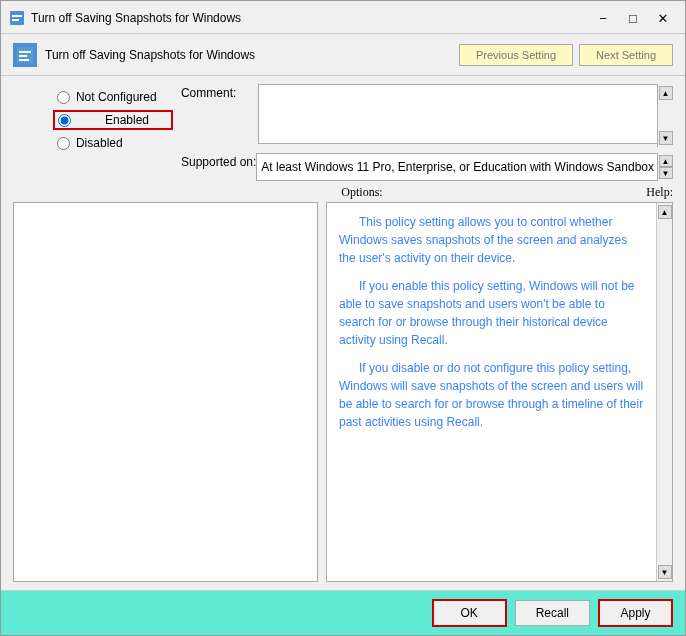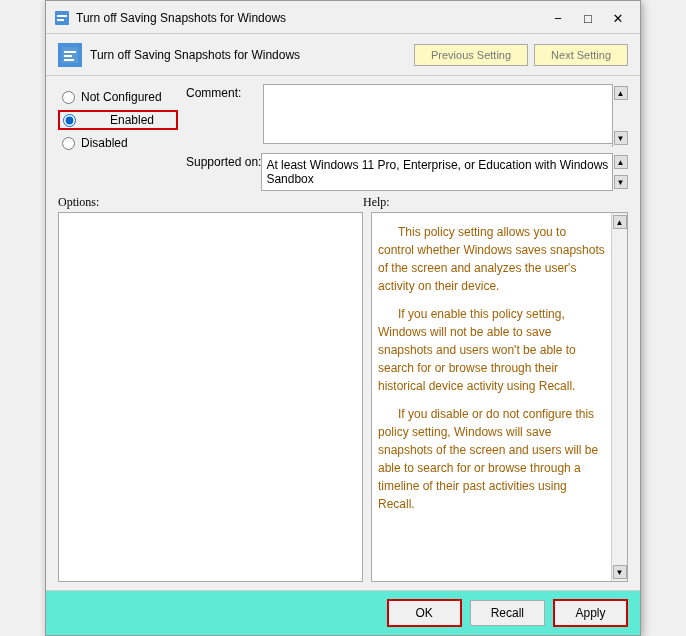--- a/index.html
+++ b/index.html
@@ -8,21 +8,21 @@
       font-size: 12px;
       background: #f0f0f0;
       display: flex;
       align-items: center;
       justify-content: center;
       width: 686px;
       height: 636px;
       overflow: hidden;
     }
     .window {
-      width: 596px;
+      width: 686px;
       height: 636px;
       background: #f0f0f0;
       border: 1px solid #999;
       display: flex;
       flex-direction: column;
       box-shadow: 2px 2px 8px rgba(0,0,0,0.3);
     }
     .title-bar {
       background: #f0f0f0;
       display: flex;
@@ -93,20 +93,21 @@
       cursor: pointer;
       font-size: 11px;
       color: #777;
     }
     .content-area {
       flex: 1;
       display: flex;
       flex-direction: column;
       padding: 8px 12px;
       overflow: hidden;
+      align-items: flex-end;
     }
     .top-section {
       display: flex;
       gap: 8px;
       margin-bottom: 4px;
     }
     .radio-group {
       display: flex;
       flex-direction: column;
       gap: 4px;
@@ -225,24 +226,24 @@
     .help-panel {
       flex: 1;
       border: 1px solid #aaa;
       background: #fff;
       overflow: hidden;
       position: relative;
       display: flex;
     }
     .help-text-area {
       flex: 1;
-      padding: 10px 6px;
+      padding: 10px 12px;
       font-size: 12px;
       line-height: 1.5;
-      color: #a16207;
+      color: #3b82f6;
       overflow-y: auto;
     }
     .help-text-area p {
       margin-bottom: 10px;
       text-indent: 20px;
     }
     .help-scrollbar {
       width: 16px;
       background: #f0f0f0;
       border-left: 1px solid #ccc;

